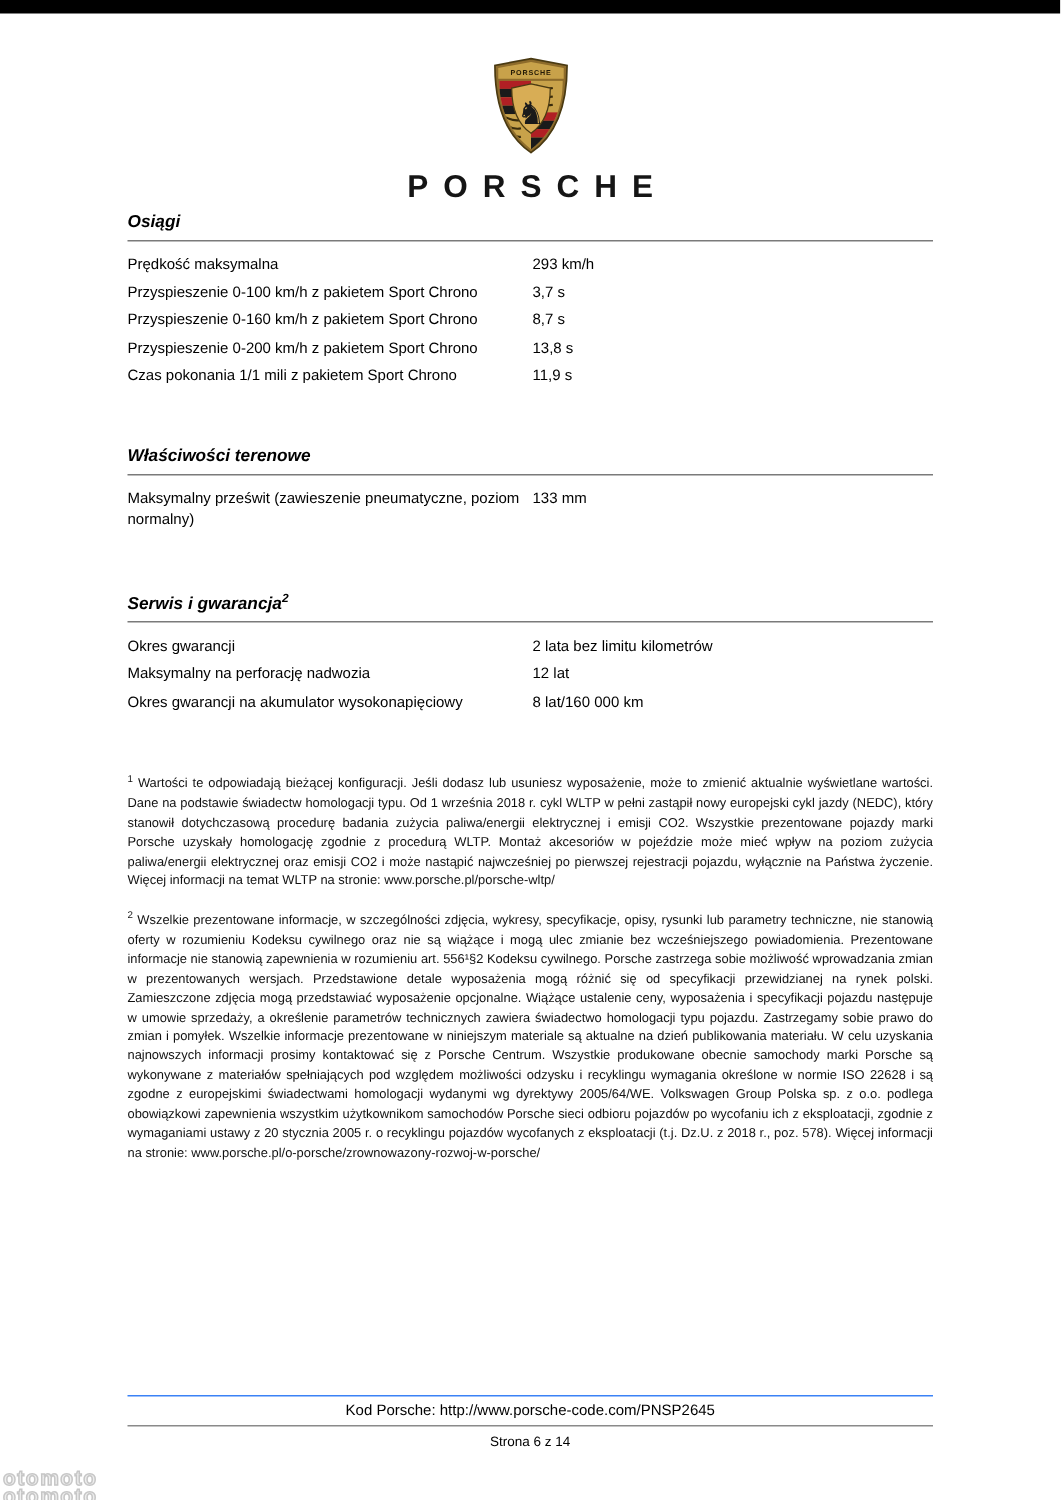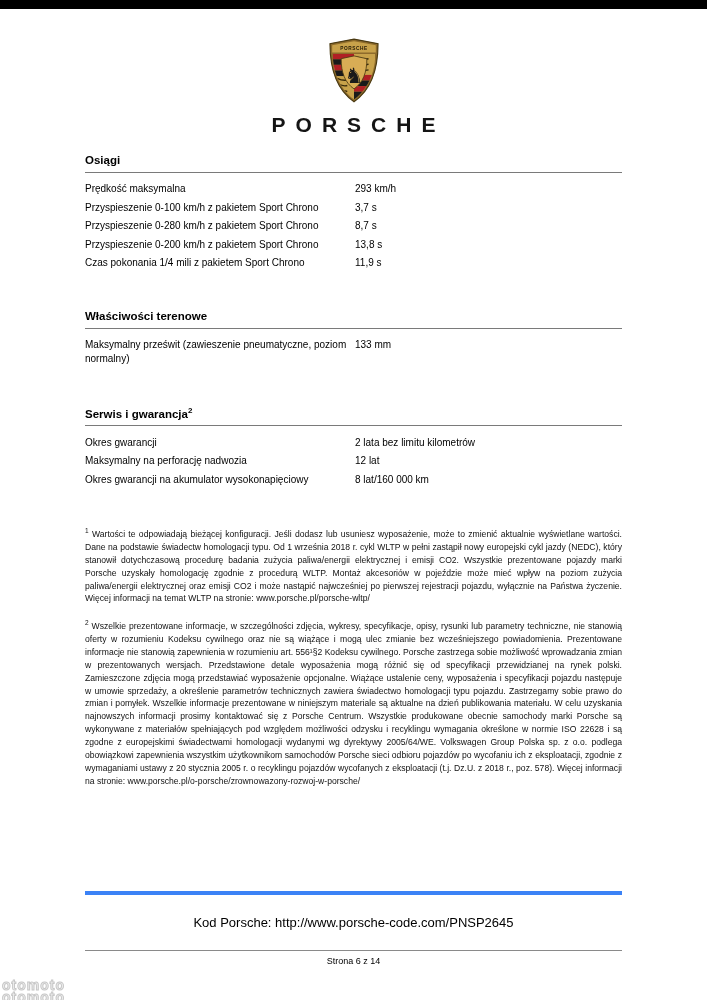--- a/index.html
+++ b/index.html
@@ -15,36 +15,36 @@
   .logo-block{position:absolute;top:38px;left:0;width:707px;text-align:center;}
   .crest{display:block;margin:0 auto;}
   .wordmark{
     margin-top:9px;
     font-size:21px;font-weight:bold;color:#151515;
     letter-spacing:10px;text-indent:10px;
   }
   .content{position:absolute;top:142px;left:85px;width:537px;}
   .section{margin-bottom:37px;}
   .section-title{
-    font-size:11.5px;font-weight:bold;margin:12px 0 6px 0;color:#000;
+    font-size:11.5px;font-weight:bold;margin:0 0 6px 0;color:#000;font-style:italic;
   }
   .section-title sup{font-size:8px;vertical-align:super;}
   .rule{border-top:1px solid #7a7a7a;height:0;margin-bottom:7px;}
   .row{display:grid;grid-template-columns:270px 1fr;padding:2.2px 0;}
   .label,.value{font-size:10px;line-height:1.42;}
   .footnotes{margin-top:36px;}
   .footnote{
     font-size:8.6px;line-height:1.5;color:#111;
     text-align:justify;margin:0 0 13px 0;
   }
   .footnote sup{font-size:6.5px;vertical-align:super;}
   .footer{position:absolute;left:85px;bottom:34px;width:537px;text-align:center;}
   .footer-code{
-    border-top:4px solid #3b82f6;border-bottom:1px solid #8a8a8a;
-    padding:20px 0;font-size:13px;color:#000;
+    border-top:1px solid #3b82f6;border-bottom:1px solid #8a8a8a;
+    padding:4px 0;font-size:10px;color:#000;
   }
   .page-number{margin-top:5px;font-size:9px;color:#000;}
   .watermark{
     position:absolute;left:2px;bottom:-3px;
     font-weight:bold;font-size:14px;line-height:12px;
     color:#e6e6e6;-webkit-text-stroke:1px #a9a9a9;
     opacity:.65;letter-spacing:1px;
     pointer-events:none;
   }
 </style>
@@ -96,29 +96,29 @@
           <div class="rows">
             <div class="row">
               <div class="label">Prędkość maksymalna</div>
               <div class="value">293 km/h</div>
             </div>
             <div class="row">
               <div class="label">Przyspieszenie 0-100 km/h z pakietem Sport Chrono</div>
               <div class="value">3,7 s</div>
             </div>
             <div class="row">
-              <div class="label">Przyspieszenie 0-280 km/h z pakietem Sport Chrono</div>
+              <div class="label">Przyspieszenie 0-160 km/h z pakietem Sport Chrono</div>
               <div class="value">8,7 s</div>
             </div>
             <div class="row">
               <div class="label">Przyspieszenie 0-200 km/h z pakietem Sport Chrono</div>
               <div class="value">13,8 s</div>
             </div>
             <div class="row">
-              <div class="label">Czas pokonania 1/4 mili z pakietem Sport Chrono</div>
+              <div class="label">Czas pokonania 1/1 mili z pakietem Sport Chrono</div>
               <div class="value">11,9 s</div>
             </div>
           </div>
         </section>
         <section class="section">
           <h2 class="section-title">Właściwości terenowe</h2>
           <div class="rule"></div>
           <div class="rows">
             <div class="row">
               <div class="label">Maksymalny prześwit (zawieszenie pneumatyczne, poziom normalny)</div>

